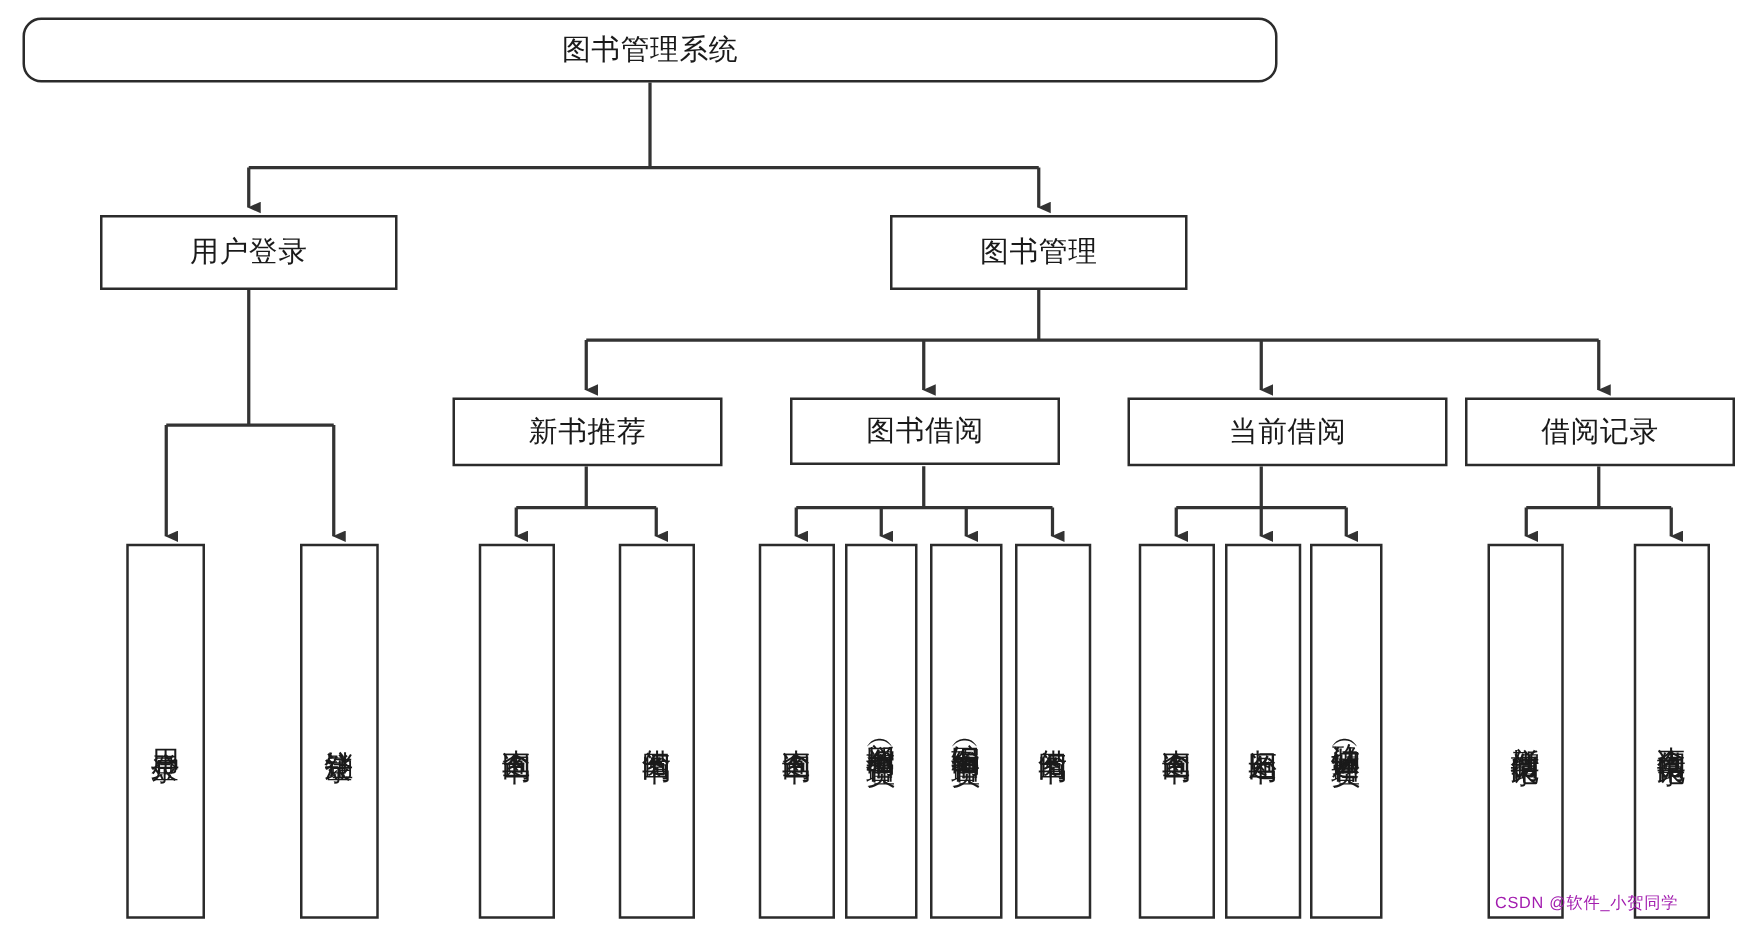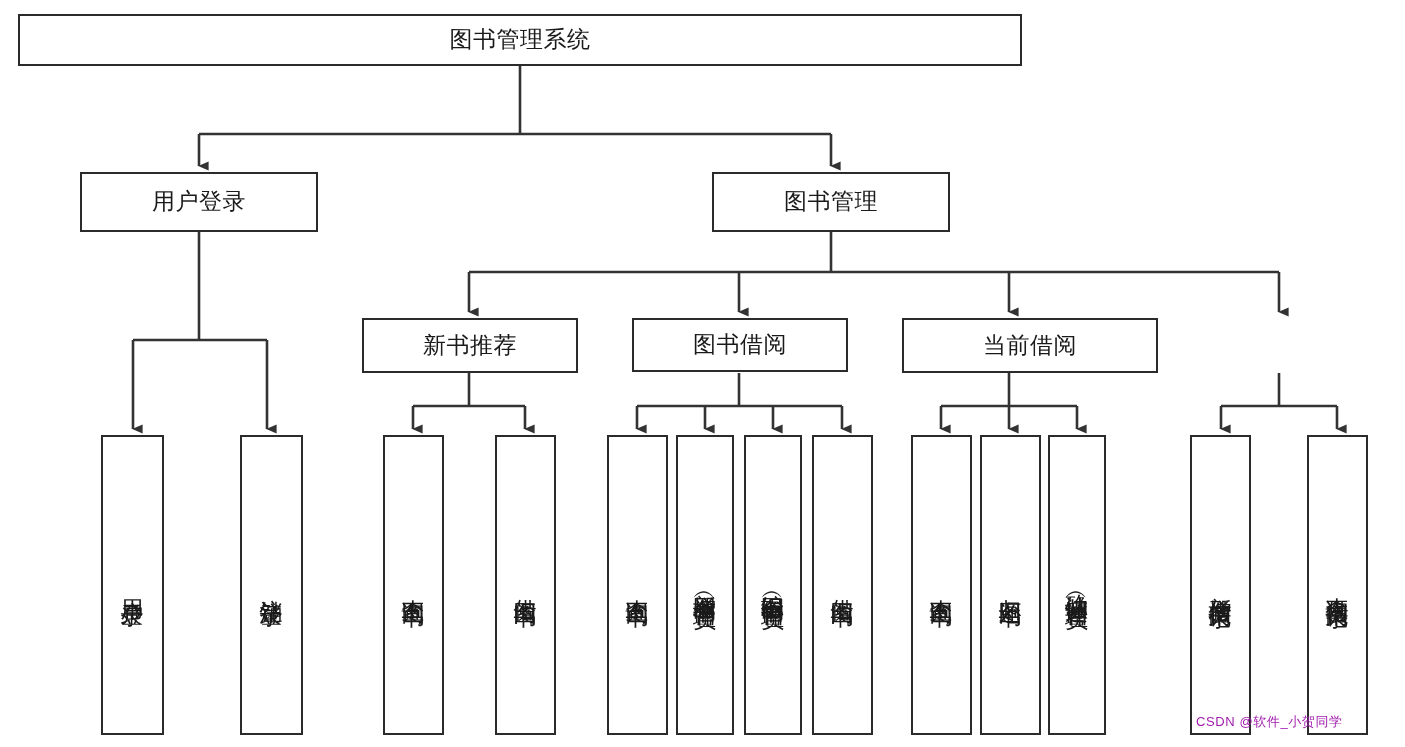--- a/index.html
+++ b/index.html
@@ -129,21 +129,21 @@
       <path d="M1009,406 L1009,429" marker-end="url(#arrowhead)"></path>
       <path d="M1077,406 L1077,429" marker-end="url(#arrowhead)"></path>
 
       <path d="M1279,373 L1279,406"></path>
       <path d="M1221,406 L1337,406"></path>
       <path d="M1221,406 L1221,429" marker-end="url(#arrowhead)"></path>
       <path d="M1337,406 L1337,429" marker-end="url(#arrowhead)"></path>
     </g>
   </svg>
 
-  <div class="node root horiz" style="left:18px; top:14px; width:1004px; height:52px;">
+  <div class="node root horiz" style="left:18px; top:14px; width:1004px; height:52px;border-radius:15px;">
     <span class="node-label">图书管理系统</span>
   </div>
 
   <div class="node horiz" style="left:80px; top:172px; width:238px; height:60px;">
     <span class="node-label">用户登录</span>
   </div>
 
   <div class="node horiz" style="left:362px; top:318px; width:216px; height:55px;">
     <span class="node-label">新书推荐</span>
   </div>
@@ -153,20 +153,23 @@
   </div>
 
   <div class="node horiz" style="left:632px; top:318px; width:216px; height:54px;">
     <span class="node-label">图书借阅</span>
   </div>
 
   <div class="node horiz" style="left:902px; top:318px; width:256px; height:55px;">
     <span class="node-label">当前借阅</span>
   </div>
 
+  <div class="node horiz" style="left:1172px; top:318px; width:216px; height:55px;">
+    <span class="node-label">借阅记录</span>
+  </div>
 
   <div class="node vert" style="left:101px; top:435px; width:63px; height:300px;">
     <span class="node-label">用户登录</span>
   </div>
 
   <div class="node vert" style="left:240px; top:435px; width:63px; height:300px;">
     <span class="node-label">注销登录</span>
   </div>
 
   <div class="node vert" style="left:383px; top:435px; width:61px; height:300px;">

